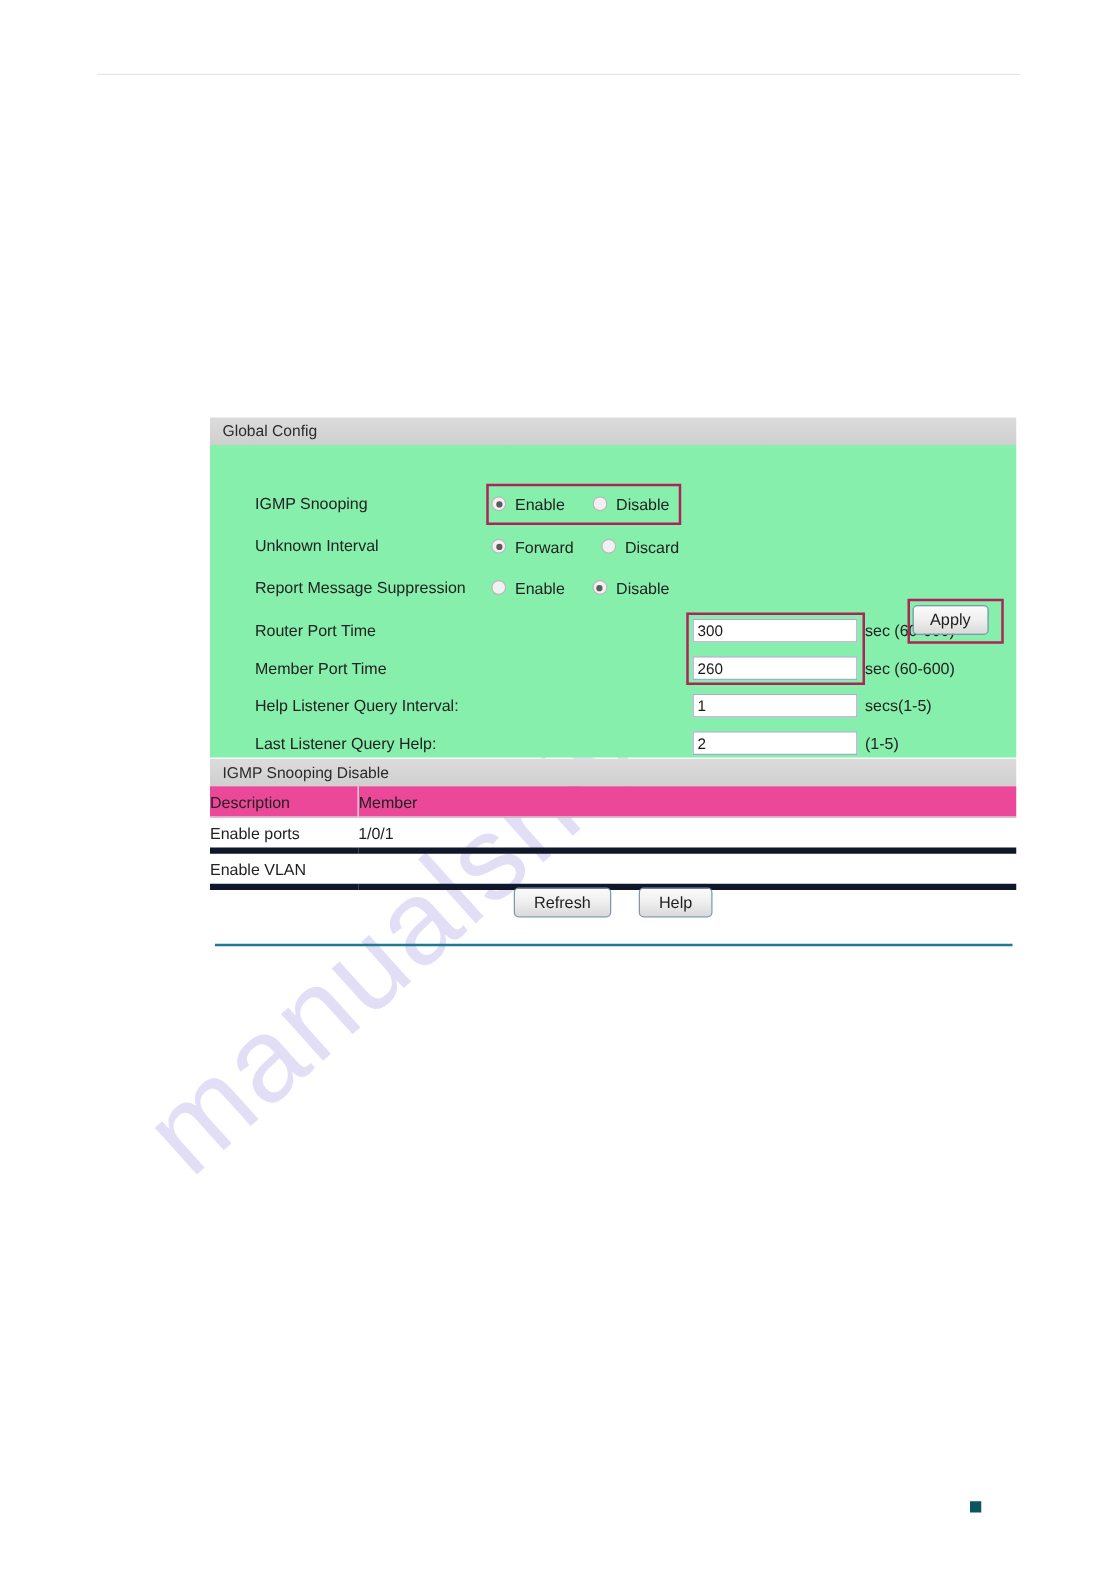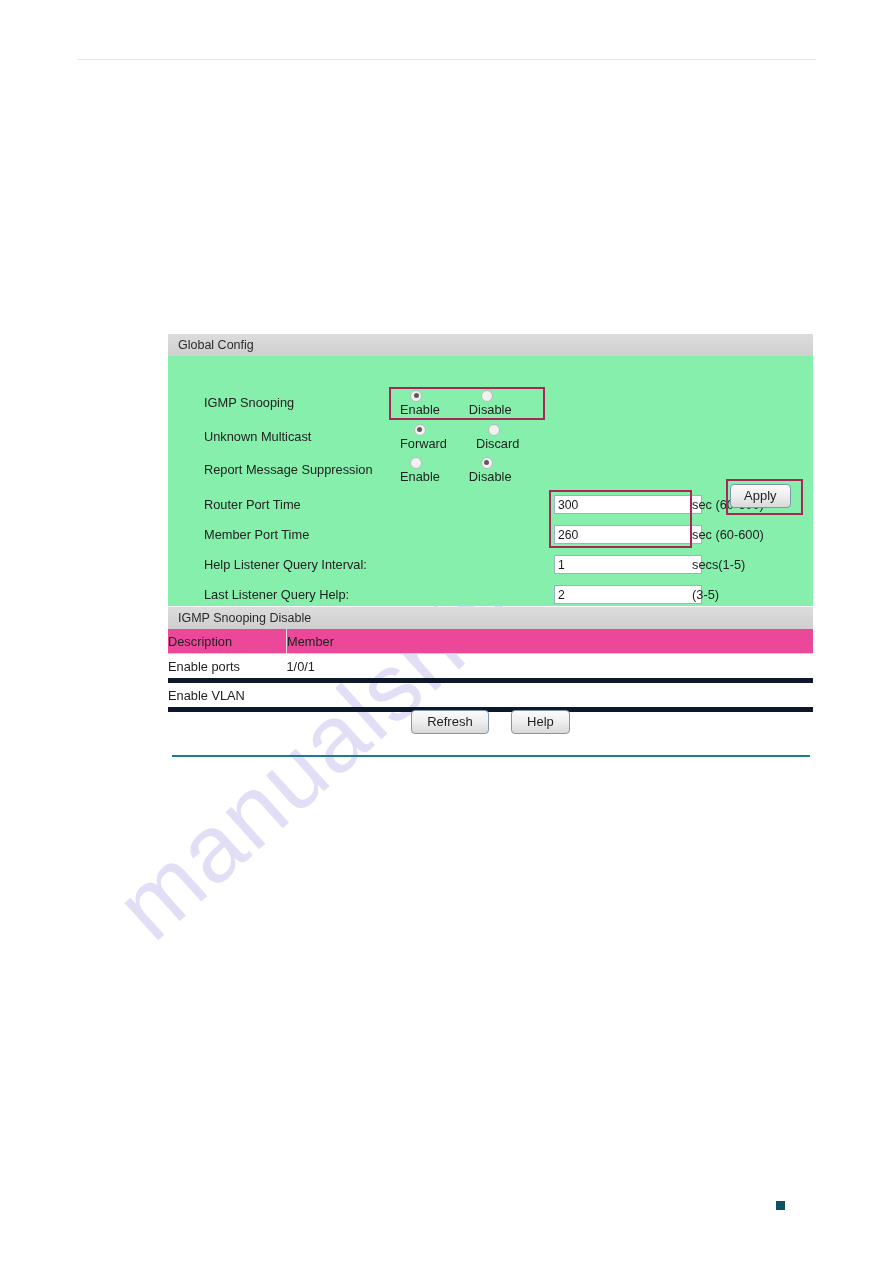--- a/index.html
+++ b/index.html
@@ -103,21 +103,20 @@
     position: absolute;
     top: 0;
     height: 26px;
     display: flex;
     align-items: center;
   }
   .radio-opt {
     display: flex;
     align-items: center;
     white-space: nowrap;
-    flex-direction: column;
   }
   .radio-dot {
     width: 12px;
     height: 12px;
     border-radius: 50%;
     background: #f1f1f1;
     border: 1px solid #b9b9b9;
     box-sizing: border-box;
     display: inline-block;
     position: relative;
@@ -140,21 +139,21 @@
     color: #222222;
     margin-left: 7px;
   }
   .radio-gap { width: 22px; flex: none; }
 
   
   .text-input {
     position: absolute;
     top: 3px;
     left: 386px;
-    width: 148px;
+    width: 132px;
     height: 19px;
     background: #ffffff;
     border: 1px solid #9db1c4;
     box-sizing: border-box;
     font-family: "Liberation Sans", sans-serif;
     font-size: 12.2px;
     color: #1a1a1a;
     padding: 0 0 0 3px;
     line-height: 17px;
     outline: none;
@@ -282,21 +281,21 @@
         </span>
         <span class="radio-gap"></span>
         <span class="radio-opt">
           <span class="radio-dot"></span>
           <span class="radio-label">Disable</span>
         </span>
       </div>
     </div>
 
     <div class="form-row" style="top:68px;">
-      <span class="form-label">Unknown Multicast</span>
+      <span class="form-label">Unknown Interval</span>
       <div class="radio-group" style="left:225px;">
         <span class="radio-opt">
           <span class="radio-dot checked"></span>
           <span class="radio-label">Forward</span>
         </span>
         <span class="radio-gap"></span>
         <span class="radio-opt">
           <span class="radio-dot"></span>
           <span class="radio-label">Discard</span>
         </span>
@@ -332,21 +331,21 @@
 
     <div class="form-row" style="top:196px;">
       <span class="form-label">Help Listener Query Interval:</span>
       <input class="text-input" type="text" value="1" style="">
       <span class="unit-label">secs(1-5)</span>
     </div>
 
     <div class="form-row" style="top:226px;">
       <span class="form-label">Last Listener Query Help:</span>
       <input class="text-input" type="text" value="2" style="">
-      <span class="unit-label">(3-5)</span>
+      <span class="unit-label">(1-5)</span>
     </div>
 
     <div id="apply-wrap">
       <button class="btn">Apply</button>
     </div>
 
     <div class="hl-box" style="left:221px; top:31px;  width:156px; height:33px;"></div>
     <div class="hl-box" style="left:381px; top:134px; width:143px; height:58px;"></div>
     <div class="hl-box" style="left:558px; top:123px; width:77px;  height:36px;"></div>
 

